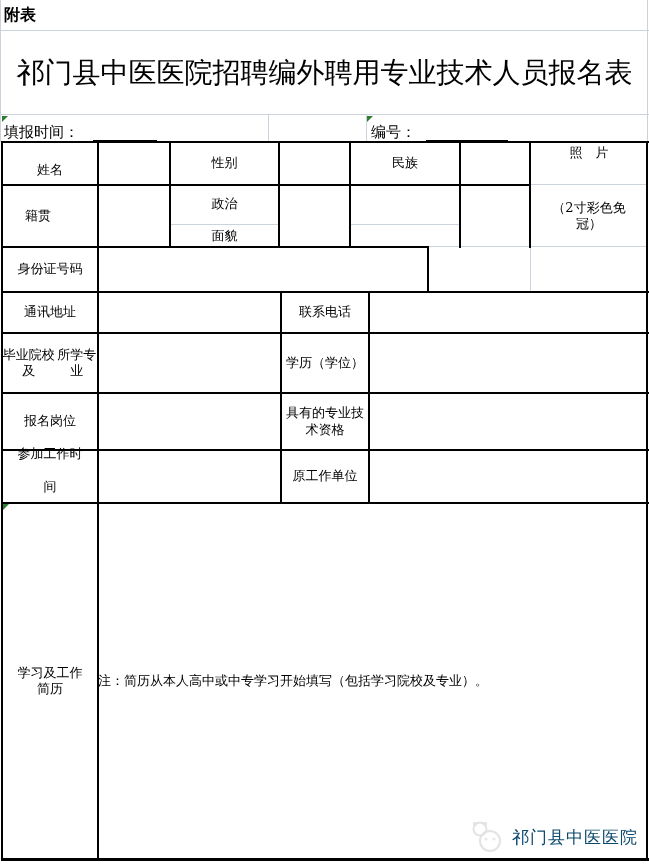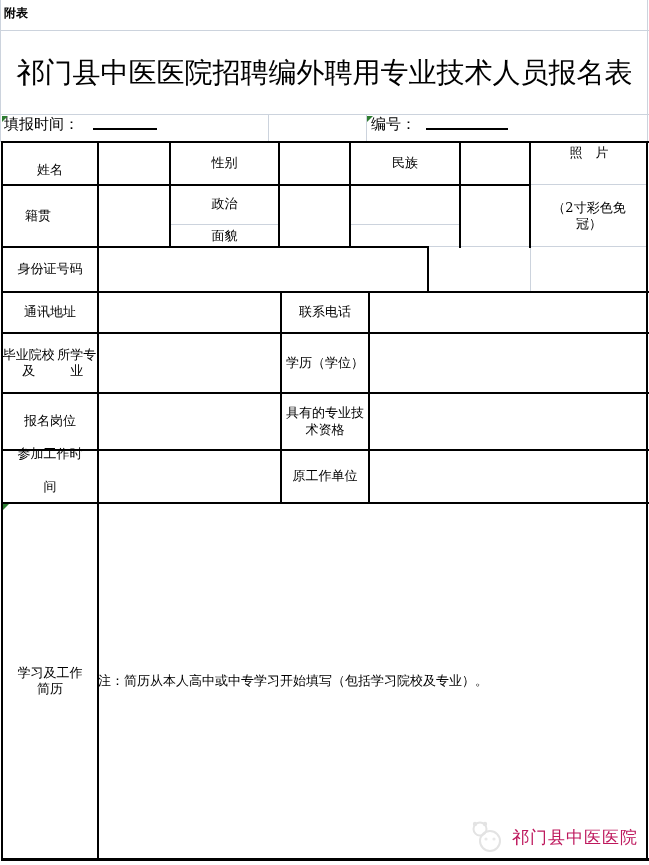--- a/index.html
+++ b/index.html
@@ -10,27 +10,27 @@
         text-align:center;font-size:13px;line-height:1.25;}
   .cell .ln{display:block;}
   .left{justify-content:flex-start;text-align:left;}
   
   .hb{position:absolute;height:2px;background:#000;}
   .vb{position:absolute;width:2px;background:#000;}
   .hl{position:absolute;height:1px;background:#ccd3dd;}
   .vl{position:absolute;width:1px;background:#ccd3dd;}
   
   .gtri{position:absolute;width:0;height:0;border-top:6px solid #2e7d31;border-right:6px solid transparent;}
-  .tag{position:absolute;left:4px;top:5px;font-size:12px;font-weight:bold;}
+  .tag{position:absolute;left:4px;top:5px;font-size:16px;font-weight:bold;}
   .title{position:absolute;left:0;top:30px;width:649px;height:85px;display:flex;
          align-items:center;justify-content:center;font-size:28px;letter-spacing:0px;white-space:nowrap;}
-  .meta{position:absolute;height:27px;display:flex;align-items:flex-start;font-size:15px;}
+  .meta{position:absolute;height:27px;display:flex;align-items:flex-end;font-size:15px;}
   .blank-line{display:inline-block;border-bottom:2px solid #000;height:13px;}
   .watermark{position:absolute;left:470px;top:816px;width:178px;height:42px;display:flex;
-             align-items:center;gap:6px;color:#be185d;}
+             align-items:center;gap:6px;color:#0c4a6e;}
   .watermark .wm-text{font-size:17px;letter-spacing:1px;white-space:nowrap;}
   .note{font-size:13px;}
 </style>
 </head>
 <body>
 
 <div class="sheet">
 
   <div class="tag">附表</div>
   <div class="title">祁门县中医医院招聘编外聘用专业技术人员报名表</div>

